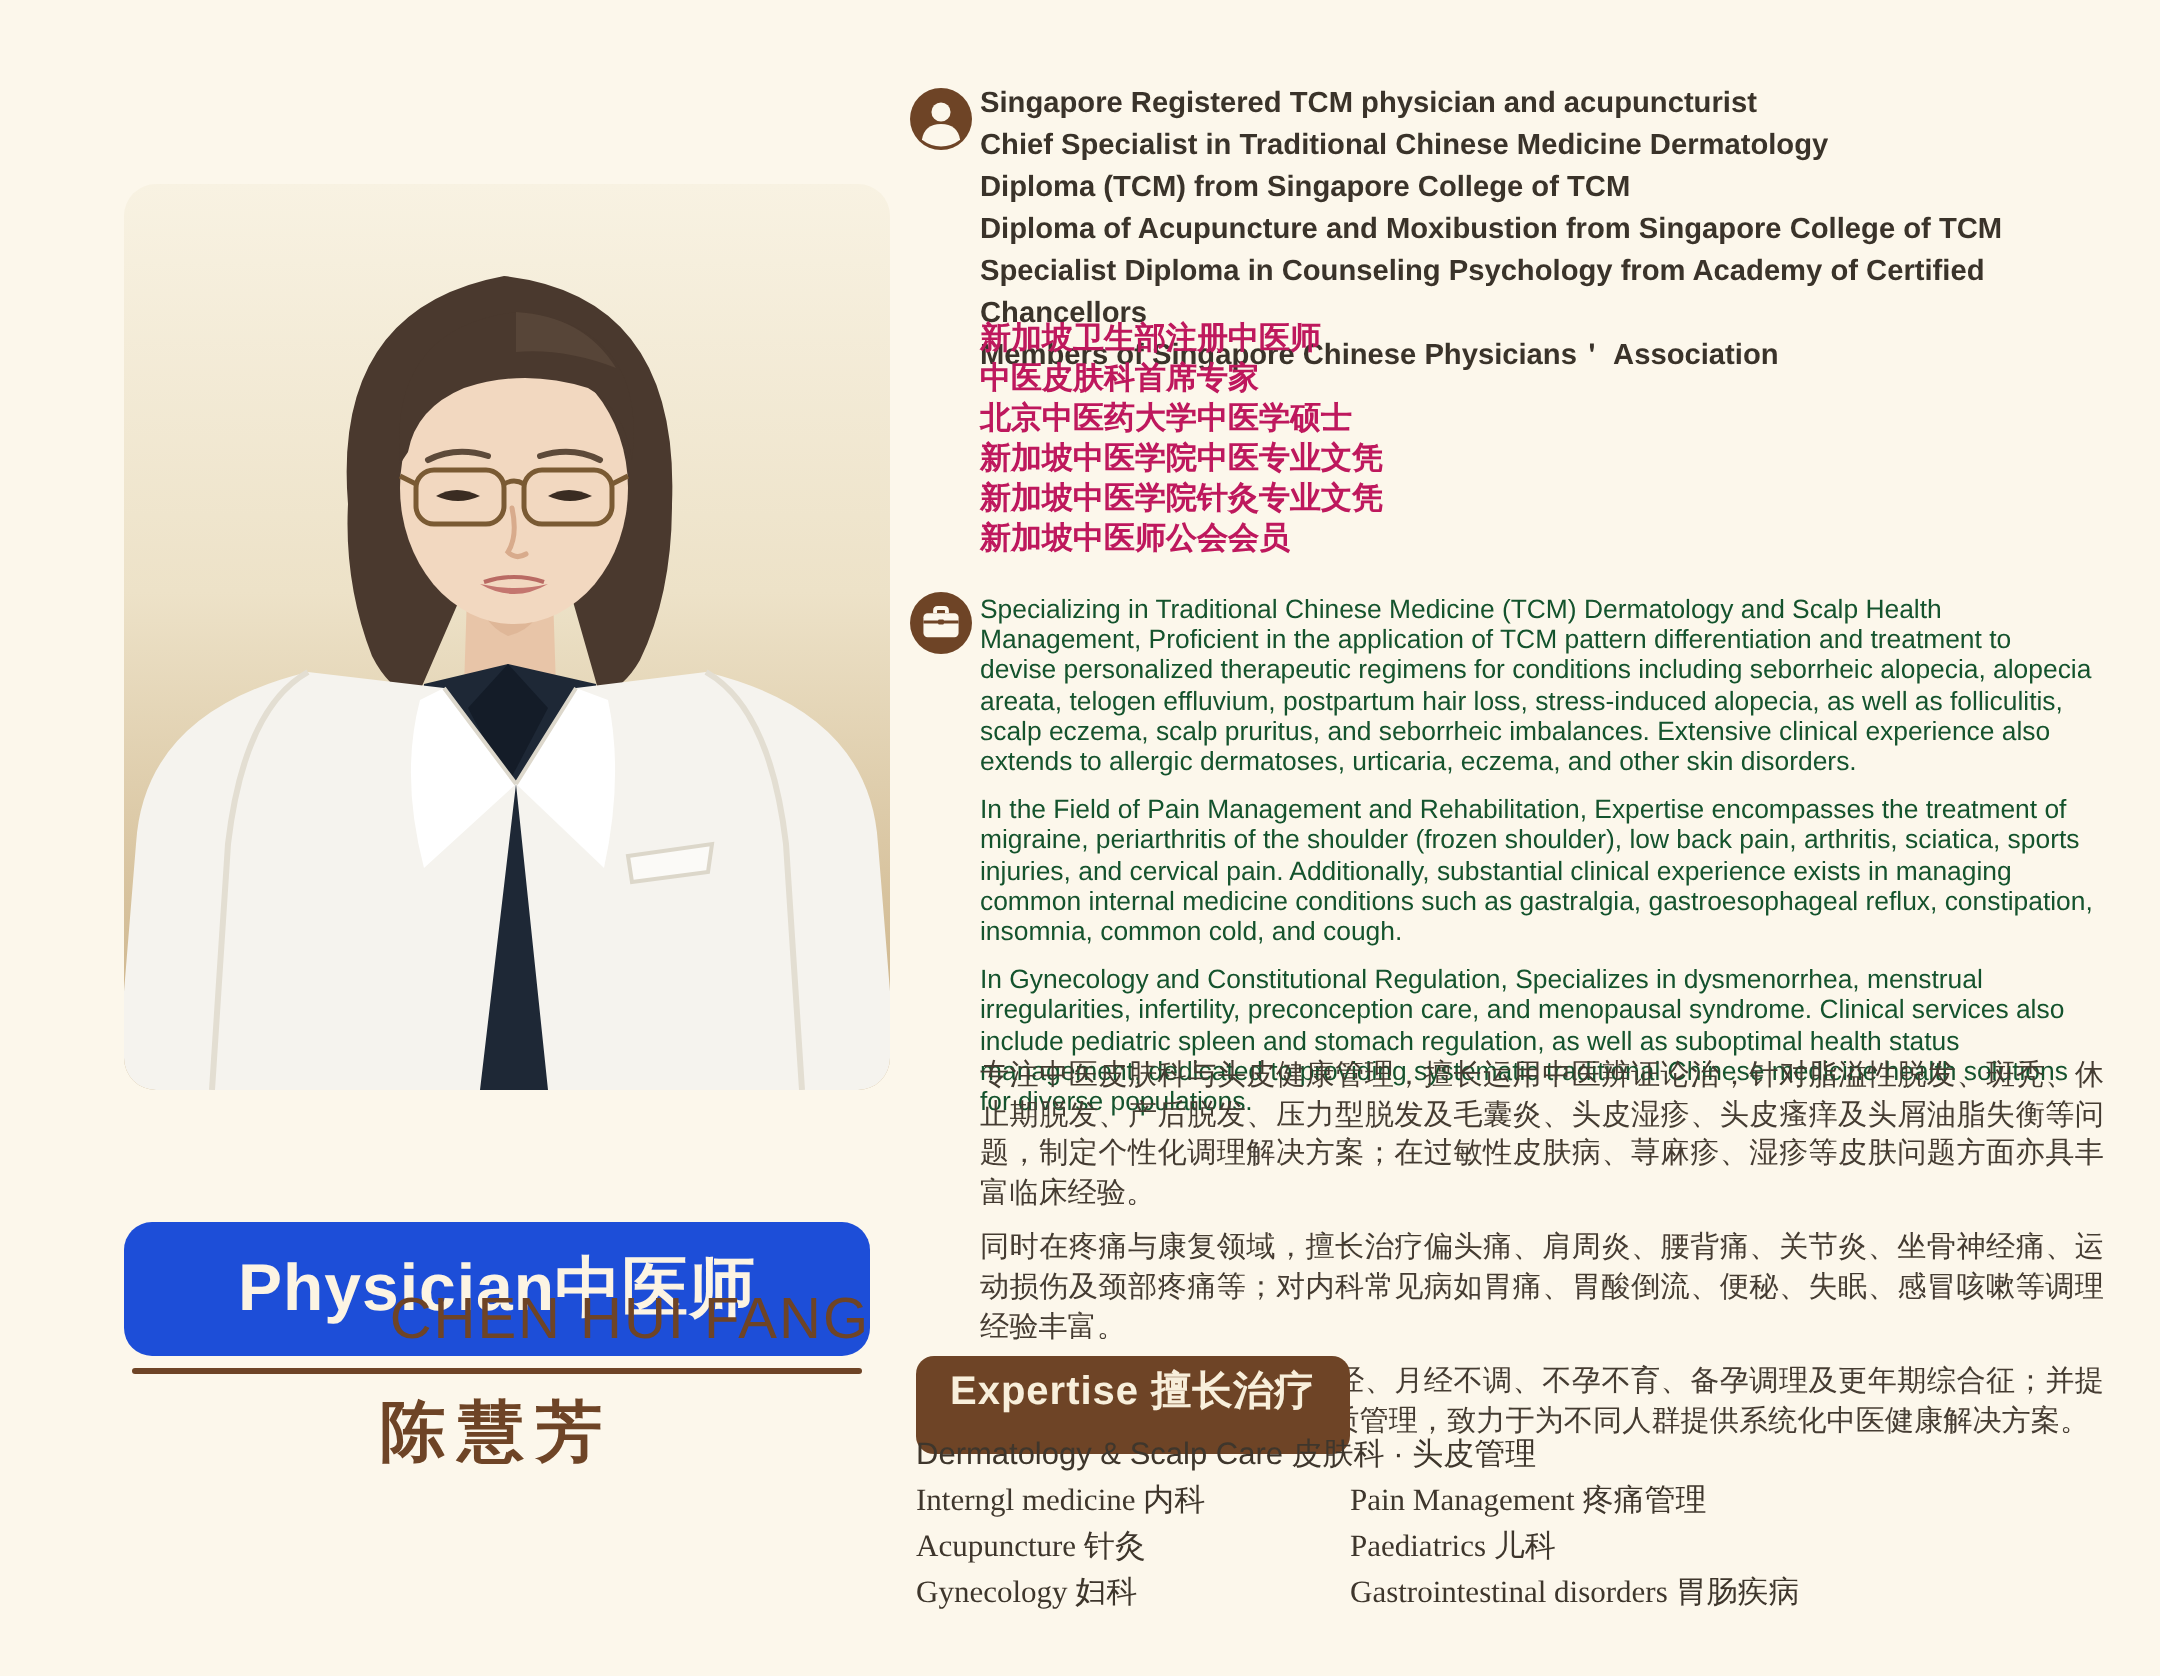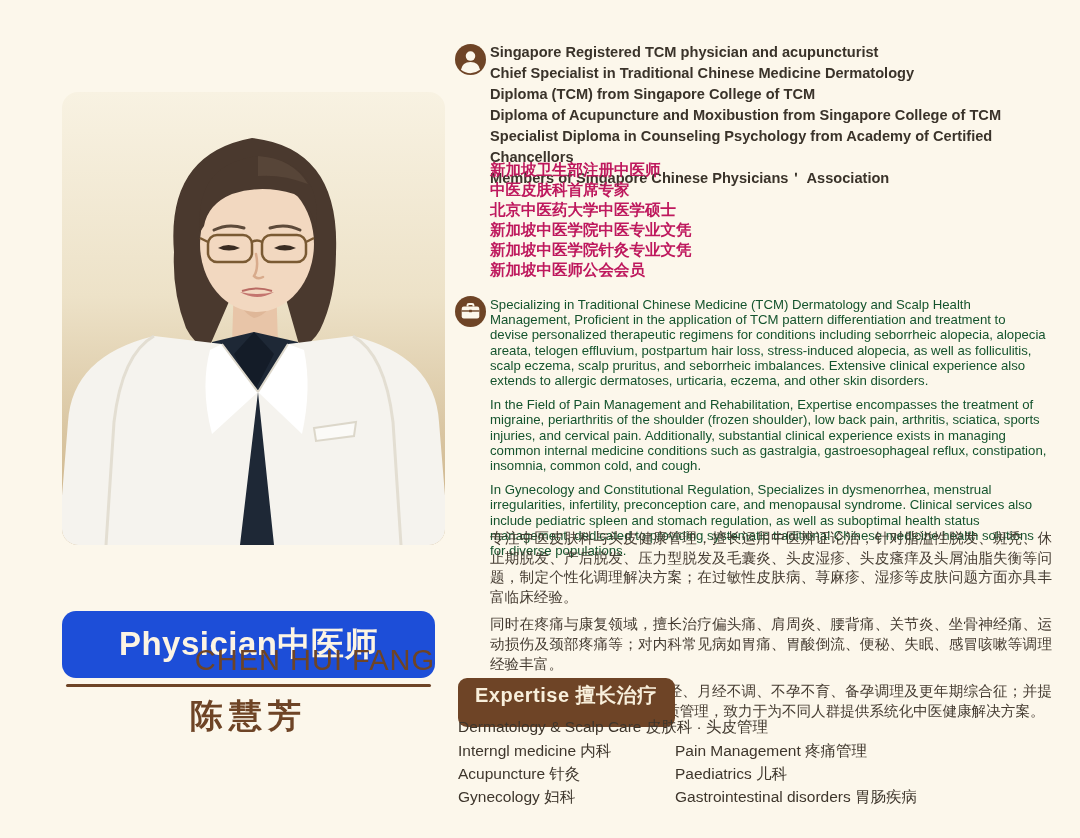--- a/index.html
+++ b/index.html
@@ -59,21 +59,21 @@
     color:#453C32;font-size:14.6px;line-height:19.6px;text-align:justify;}
   .bio-zh p{margin:0 0 8px 0;}
 
   .exp-badge{
     left:3px;top:678px;
     display:inline-block;background:#6E4426;color:#F8EFDB;
     font-size:20px;font-weight:700;
     padding:4px 17px 18px 17px;border-radius:9px;letter-spacing:.5px;
   }
   .exp-derm{left:3px;top:717px;color:#3E362C;font-size:15.5px;}
-  .exp-col{color:#3E362C;font-size:15.5px;line-height:23px;}
+  .exp-col{color:#3E362C;font-size:15.5px;line-height:23px;font-family:Liberation Serif, serif;}
   .exp-col1{left:3px;top:739px;width:215px;}
   .exp-col2{left:220px;top:739px;width:320px;}
 </style>
 </head>
 <body>
 
 <div class="abs photo">
   <svg viewBox="0 0 383 453">
 
     <path d="M112 160 Q104 62 190 46 Q278 56 274 160 Q274 205 258 238 Q250 252 238 256 L222 200 L172 198 L146 258 Q132 252 124 236 Q110 200 112 160 Z" fill="#4a392e"></path>

